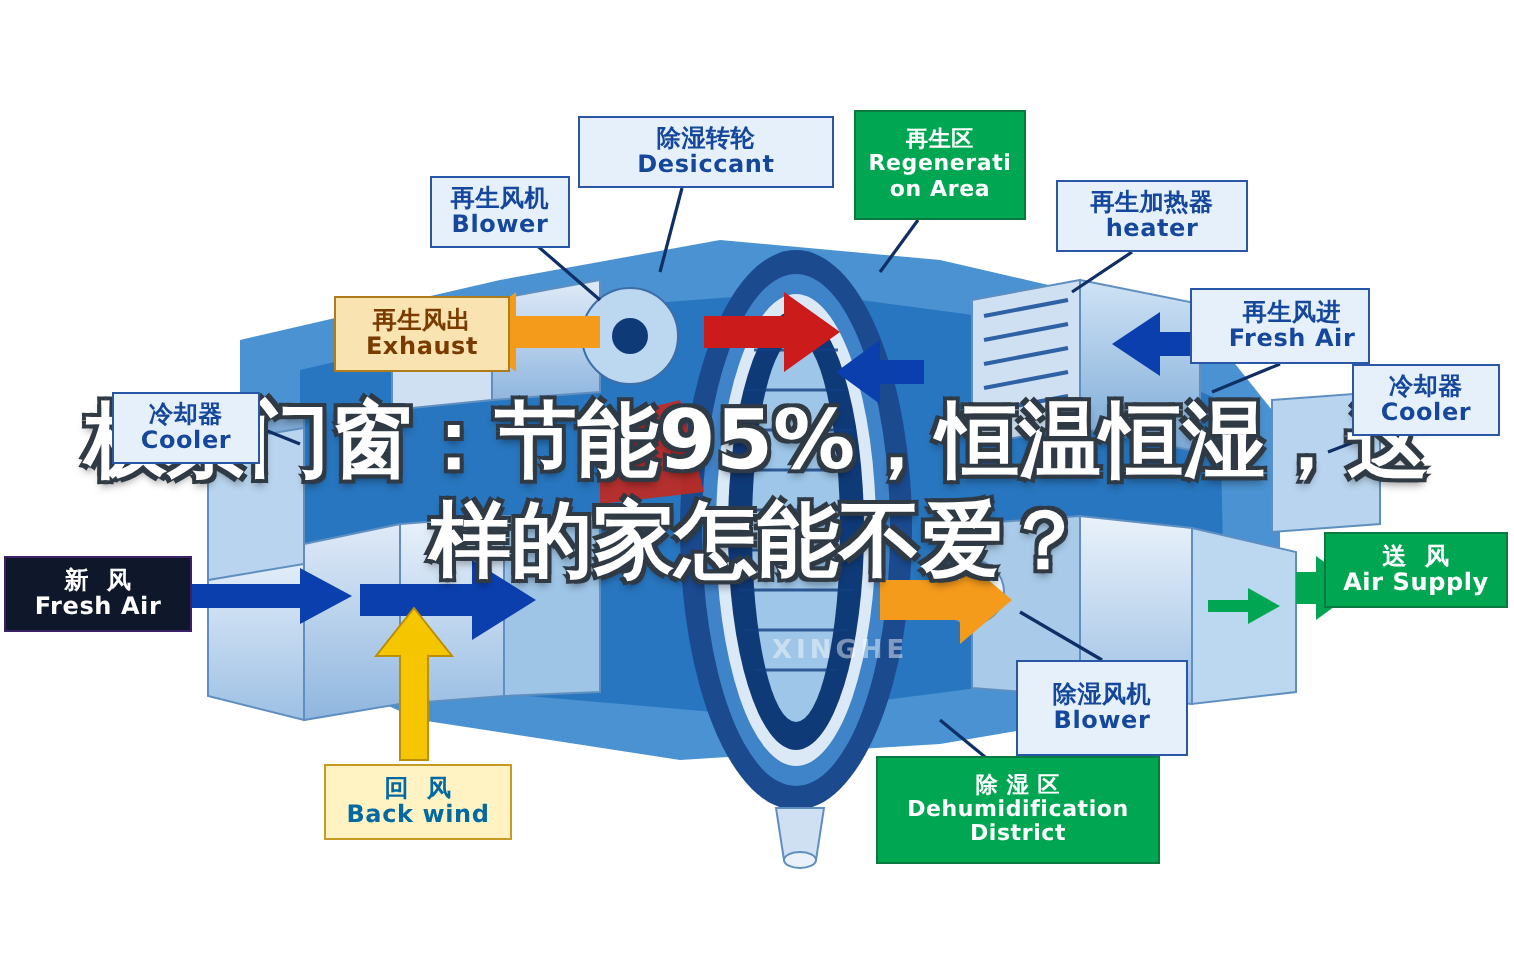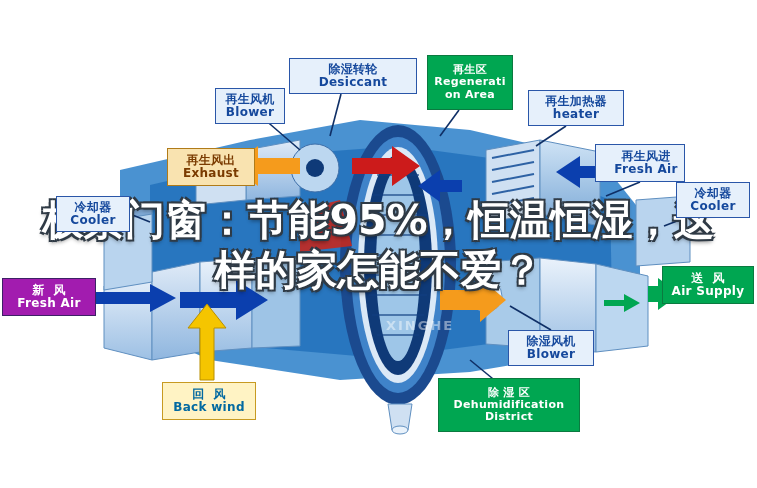--- a/index.html
+++ b/index.html
@@ -22,21 +22,21 @@
     white-space:pre;
     display:flex;
     align-items:center;
     justify-content:center;
     letter-spacing:0.3px;
   }
   .lbl-blue{background:#e6f0fb;color:#15489c;border-color:#2a56a8;}
   .lbl-green{background:#00a651;color:#ffffff;border-color:#0b7a40;}
   .lbl-orange{background:#f9e3b0;color:#7a3b00;border-color:#b07b19;}
   .lbl-yellow{background:#fff3c4;color:#0369a1;border-color:#c79a22;}
-  .lbl-purple{background:#a21caf;color:#ffffff;border-color:#3d2166;}
+  .lbl-purple{background:#0f172a;color:#ffffff;border-color:#3d2166;}
 
   .overlay-title{
     position:absolute;
     left:0;right:0;
     top:175px;
     height:140px;
     display:flex;
     align-items:center;
     justify-content:center;
     text-align:center;
@@ -217,21 +217,21 @@
       <div class="lbl lbl-blue" style="left: 595px; top: 144px; width: 90px; height: 38px; font-size: 12px; padding-left: 12px;">再生风进
 Fresh Air</div>
       <div class="lbl lbl-blue" style="left: 56px; top: 196px; width: 74px; height: 36px; font-size: 12px;">冷却器
 Cooler</div>
       <div class="lbl lbl-blue" style="left: 676px; top: 182px; width: 74px; height: 36px; font-size: 12px;">冷却器
 Cooler</div>
       <div class="lbl lbl-purple" style="left: 2px; top: 278px; width: 94px; height: 38px; font-size: 12px;">新  风
 Fresh Air</div>
       <div class="lbl lbl-green" style="left: 662px; top: 266px; width: 92px; height: 38px; font-size: 12px;">送  风
 Air Supply</div>
-      <div class="lbl lbl-blue" style="left: 508px; top: 330px; width: 86px; height: 36px; font-size: 12px;">除湿风机
+      <div class="lbl lbl-blue" style="left: 508px; top: 330px; width: 86px; height: 48px; font-size: 12px;">除湿风机
 Blower</div>
       <div class="lbl lbl-yellow" style="left: 162px; top: 382px; width: 94px; height: 38px; font-size: 12px;">回  风
 Back wind</div>
       <div class="lbl lbl-green" style="left: 438px; top: 378px; width: 142px; height: 54px; font-size: 11px;">除 湿 区
 Dehumidification
 District</div>
     </div>
 </div>
 
 </body></html>

